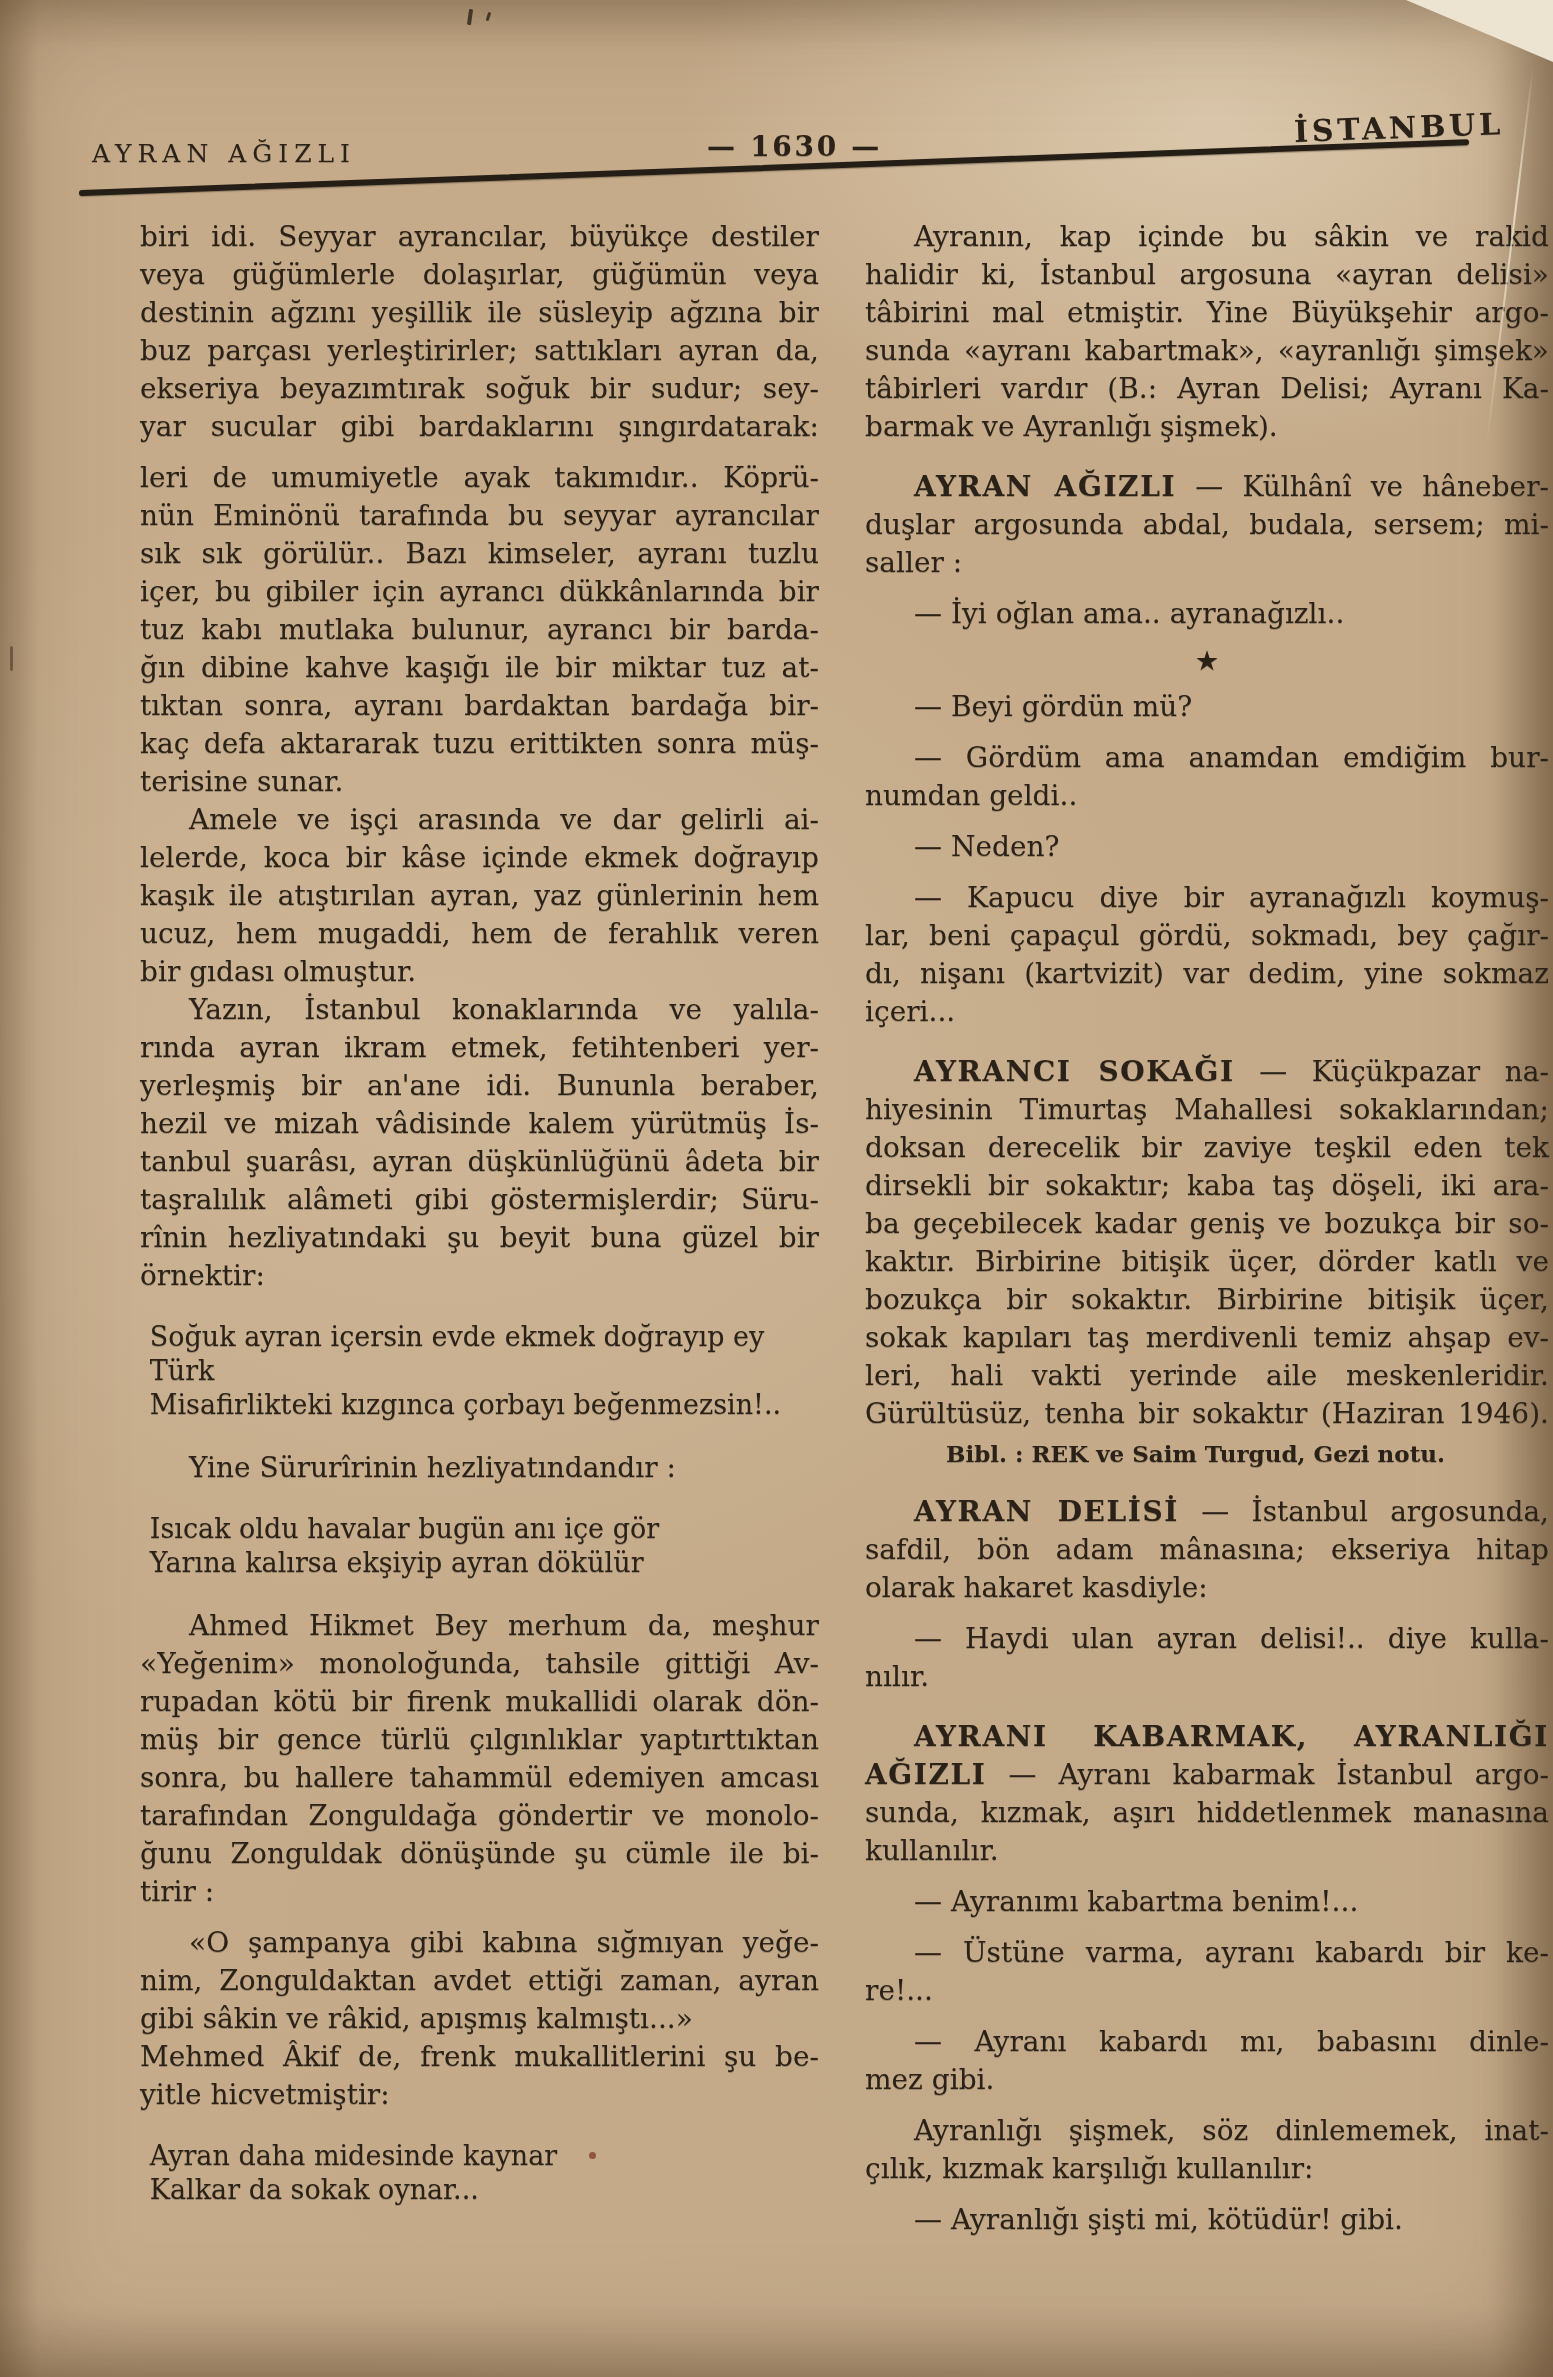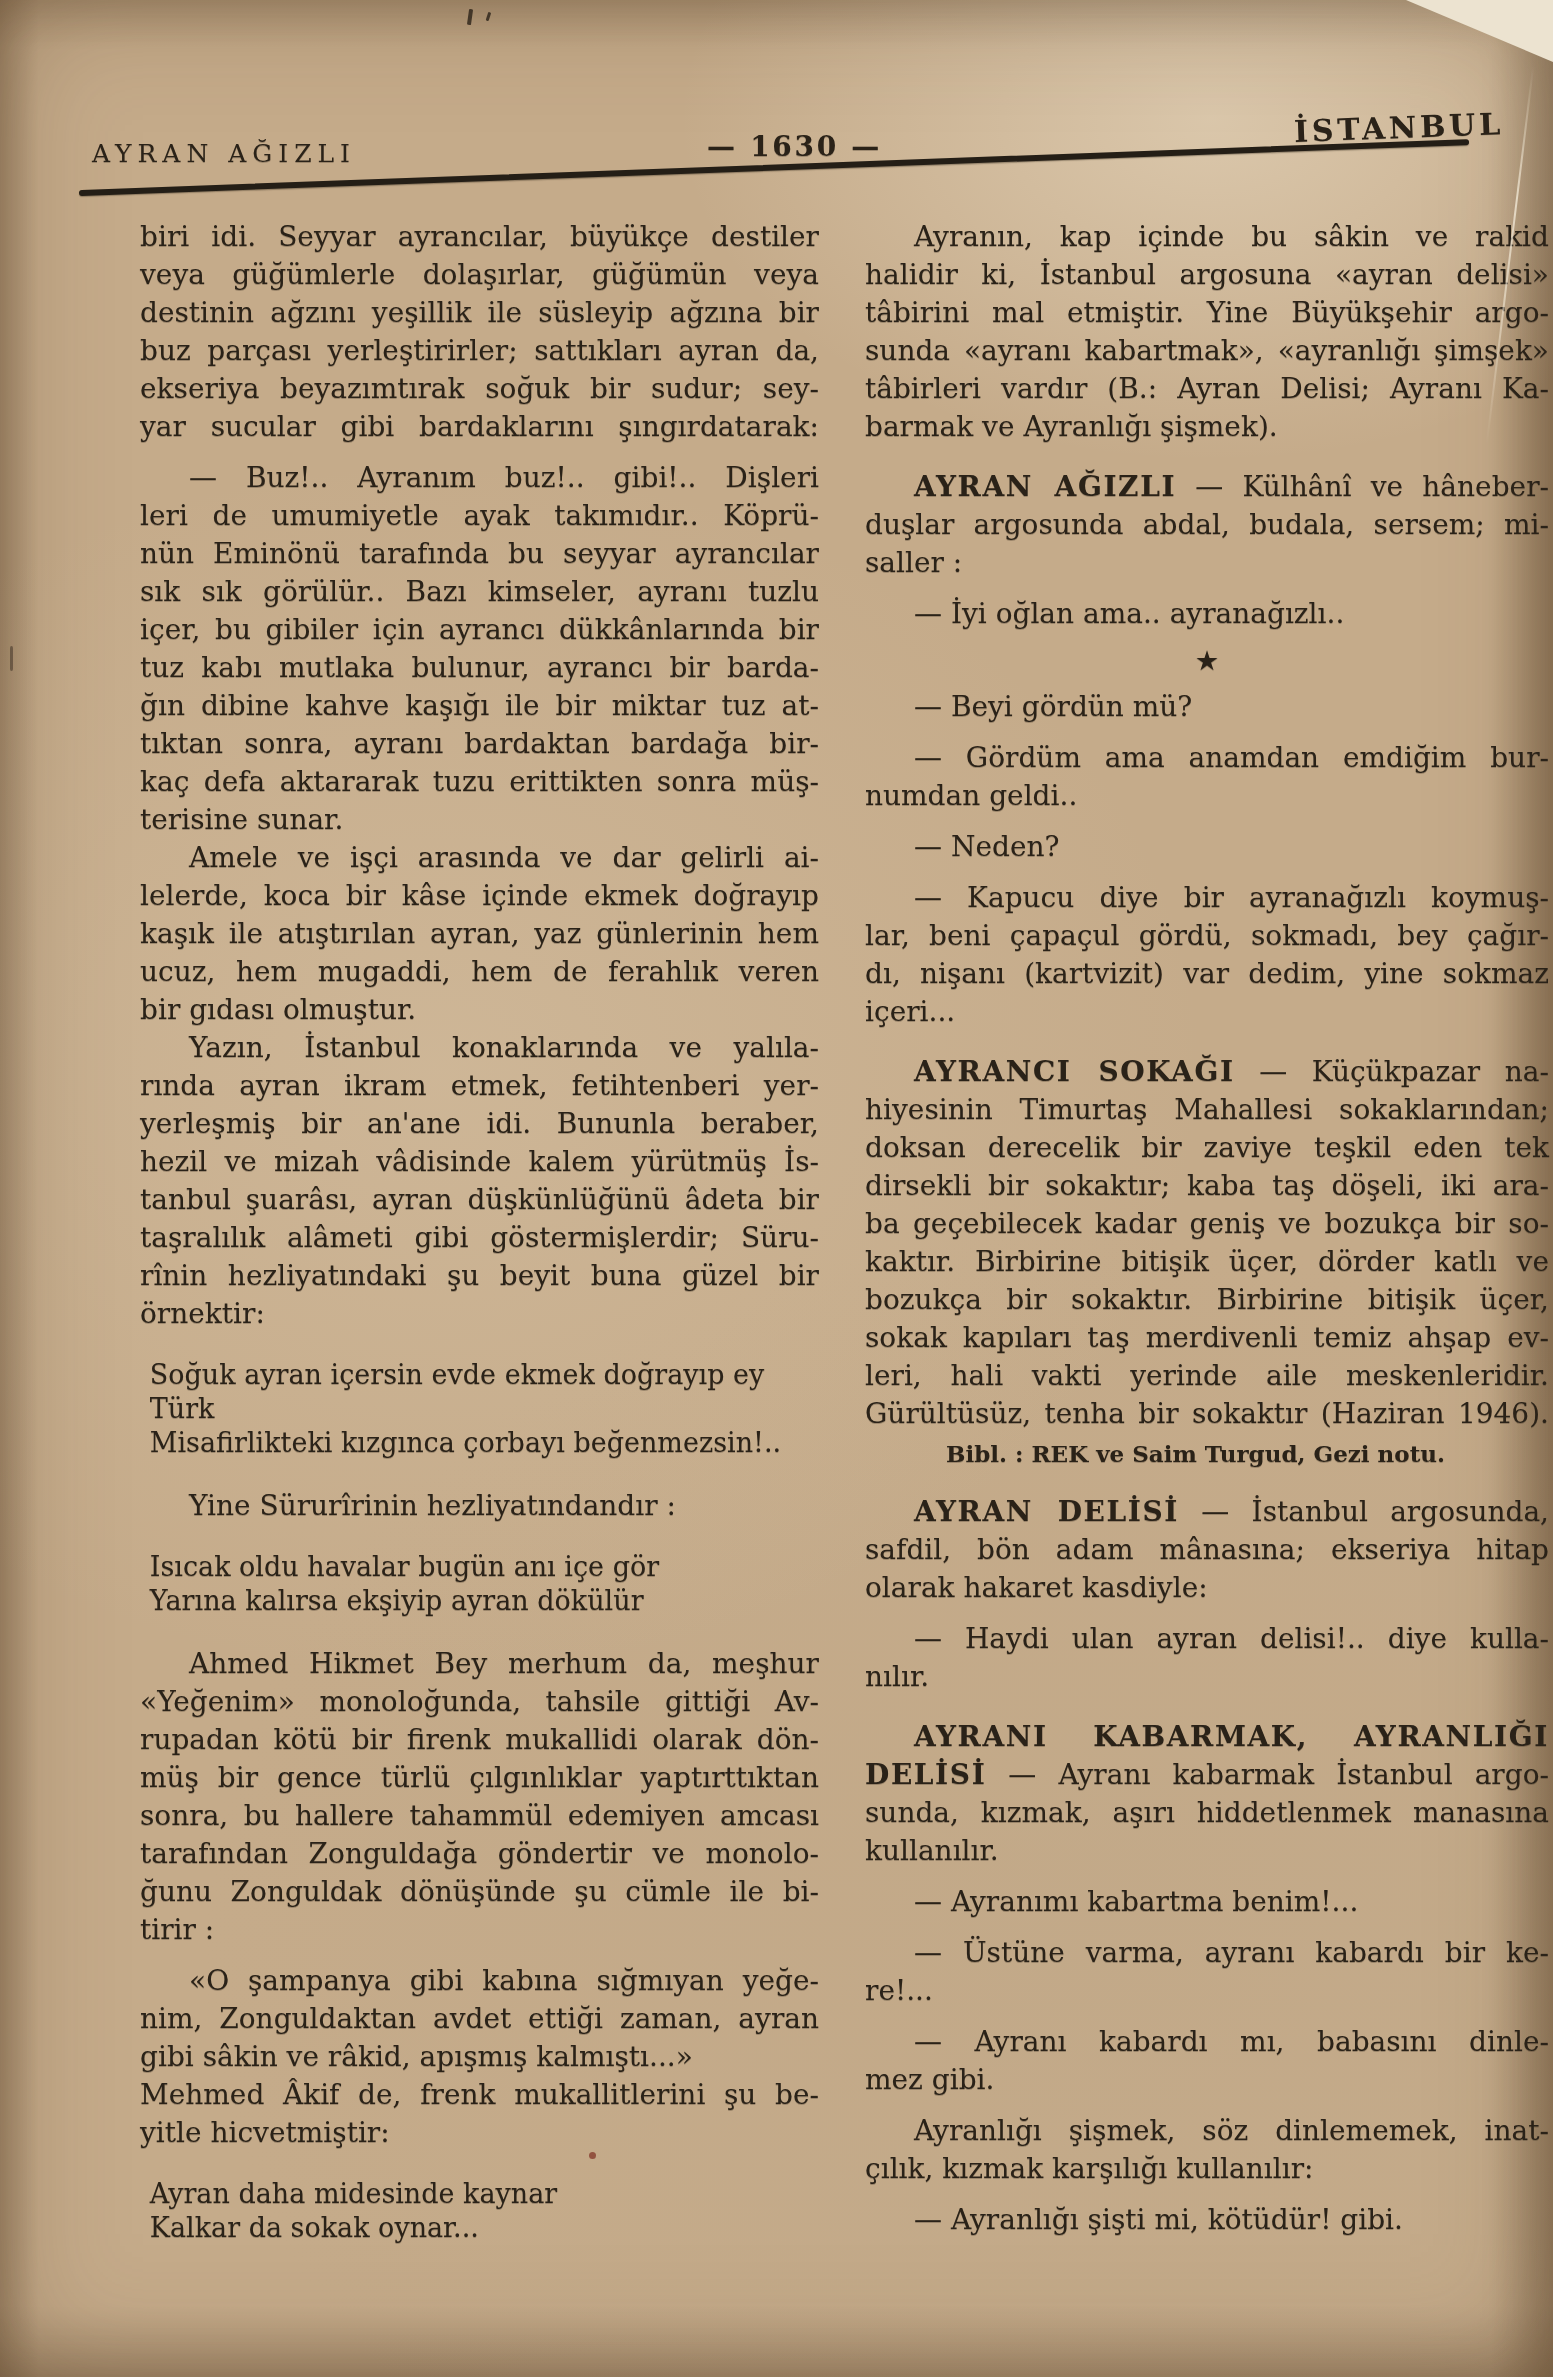--- a/index.html
+++ b/index.html
@@ -78,21 +78,20 @@
   <div class="col col-left" id="col-left">
       <div class="blk b-body">
         <div class="ln">biri idi. Seyyar ayrancılar, büyükçe destiler</div>
         <div class="ln">veya güğümlerle dolaşırlar, güğümün veya</div>
         <div class="ln">destinin ağzını yeşillik ile süsleyip ağzına bir</div>
         <div class="ln">buz parçası yerleştirirler; sattıkları ayran da,</div>
         <div class="ln">ekseriya beyazımtırak soğuk bir sudur; sey-</div>
         <div class="ln">yar sucular gibi bardaklarını şıngırdatarak:</div>
       </div>
       <div class="blk b-dialog">
-        <div class="ln first-ind">— Buz!.. Ayranım buz!.. gibi!.. Dişleri</div>
         <div class="ln">leri de umumiyetle ayak takımıdır.. Köprü-</div>
         <div class="ln">nün Eminönü tarafında bu seyyar ayrancılar</div>
         <div class="ln">sık sık görülür.. Bazı kimseler, ayranı tuzlu</div>
         <div class="ln">içer, bu gibiler için ayrancı dükkânlarında bir</div>
         <div class="ln">tuz kabı mutlaka bulunur, ayrancı bir barda-</div>
         <div class="ln">ğın dibine kahve kaşığı ile bir miktar tuz at-</div>
         <div class="ln">tıktan sonra, ayranı bardaktan bardağa bir-</div>
         <div class="ln">kaç defa aktararak tuzu erittikten sonra müş-</div>
         <div class="ln last">terisine sunar.</div>
       </div>
@@ -203,21 +202,21 @@
         <div class="ln first-ind"><span class="lead">AYRAN DELİSİ</span> — İstanbul argosunda,</div>
         <div class="ln">safdil, bön adam mânasına; ekseriya hitap</div>
         <div class="ln last">olarak hakaret kasdiyle:</div>
       </div>
       <div class="blk b-dialog">
         <div class="ln first-ind">— Haydi ulan ayran delisi!.. diye kulla-</div>
         <div class="ln last">nılır.</div>
       </div>
       <div class="blk b-entry">
         <div class="ln first-ind"><span class="lead">AYRANI KABARMAK, AYRANLIĞI</span></div>
-        <div class="ln"><span class="lead">DELİSİ</span> — Ayranı kabarmak İstanbul argo-</div>
+        <div class="ln"><span class="lead">AĞIZLI</span> — Ayranı kabarmak İstanbul argo-</div>
         <div class="ln">sunda, kızmak, aşırı hiddetlenmek manasına</div>
         <div class="ln last">kullanılır.</div>
       </div>
       <div class="blk b-dialog">
         <div class="ln last first-ind">— Ayranımı kabartma benim!...</div>
       </div>
       <div class="blk b-dialog">
         <div class="ln first-ind">— Üstüne varma, ayranı kabardı bir ke-</div>
         <div class="ln last">re!...</div>
       </div>

